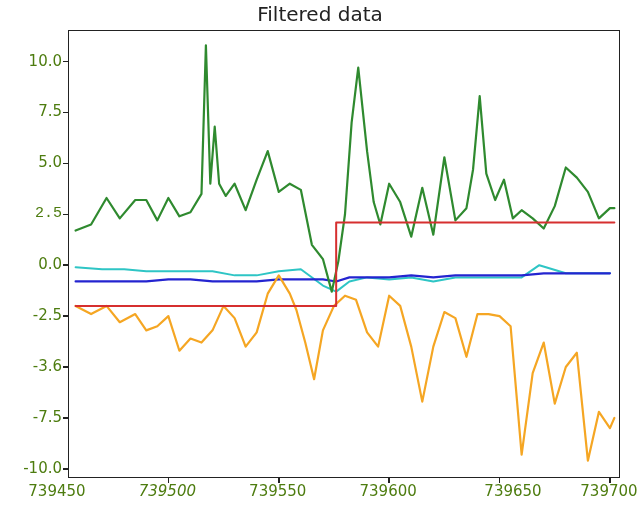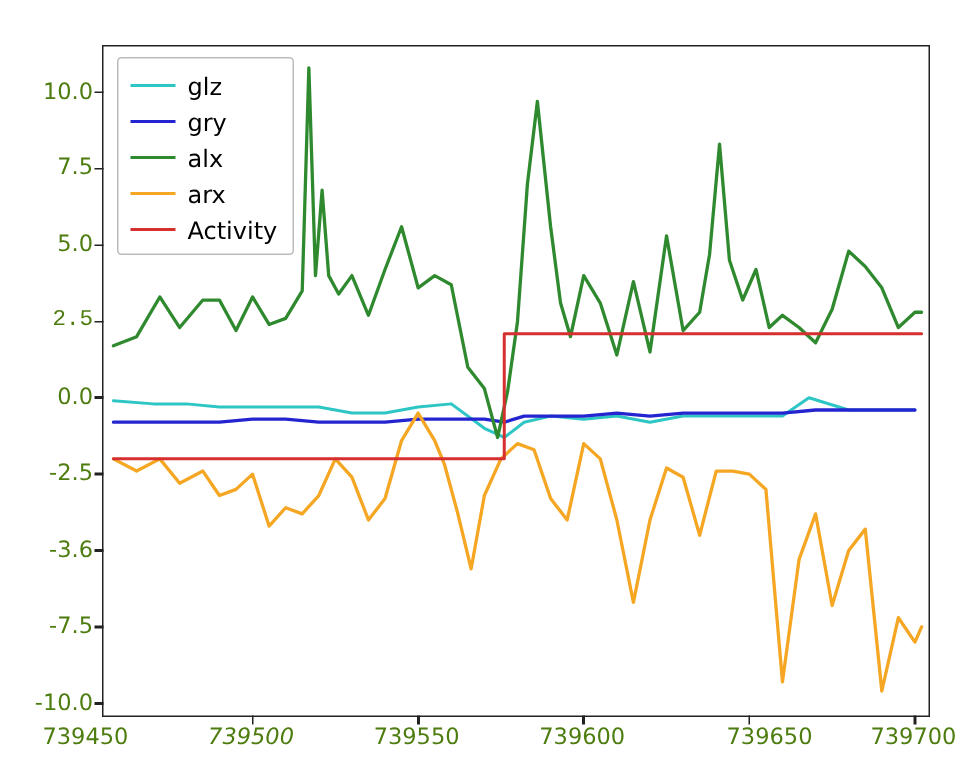--- a/index.html
+++ b/index.html
@@ -92,20 +92,21 @@
     top: 0;
     width: 100%;
     height: 100%;
     overflow: visible;
   }
 </style>
 </head>
 <body>
 
 <div class="figure">
+  <div class="title">Filtered data</div>
 
   <div id="yticks">
       <div class="ytick" style="top: 467.818px;">-10.0</div>
       <div class="ytick" style="top: 416.909px;">-7.5</div>
       <div class="ytick" style="top: 366px;">-3.6</div>
       <div class="ytick" style="top: 315.091px;">-2.5</div>
       <div class="ytick" style="top: 264.182px;">0.0</div>
       <div class="ytick" style="top: 213.273px; font-family: Liberation Mono, monospace;">2.5</div>
       <div class="ytick" style="top: 162.364px;">5.0</div>
       <div class="ytick" style="top: 111.455px;">7.5</div>
@@ -142,35 +143,13 @@
       </div>
     <svg class="lines" id="lines">
         <path d="M6.62 236.22 L33.12 238.25 L55.20 238.25 L77.28 240.29 L99.36 240.29 L121.44 240.29 L143.52 240.29 L165.60 244.36 L187.68 244.36 L209.76 240.29 L231.84 238.25 L253.92 254.55 L267.17 260.65 L280.42 250.47 L298.08 246.40 L320.16 248.44 L342.24 246.40 L364.32 250.47 L386.40 246.40 L408.48 246.40 L430.56 246.40 L452.64 246.40 L470.30 234.18 L496.80 242.33 L518.88 242.33 L540.96 242.33" fill="none" stroke="#2ec5c5" stroke-width="2" stroke-linejoin="round" stroke-linecap="round"></path>
         <path d="M6.62 250.47 L33.12 250.47 L55.20 250.47 L77.28 250.47 L99.36 248.44 L121.44 248.44 L143.52 250.47 L165.60 250.47 L187.68 250.47 L209.76 248.44 L231.84 248.44 L253.92 248.44 L267.17 250.47 L280.42 246.40 L298.08 246.40 L320.16 246.40 L342.24 244.36 L364.32 246.40 L386.40 244.36 L408.48 244.36 L430.56 244.36 L452.64 244.36 L474.72 242.33 L496.80 242.33 L518.88 242.33 L540.96 242.33" fill="none" stroke="#2424d0" stroke-width="2.2" stroke-linejoin="round" stroke-linecap="round"></path>
         <path d="M6.62 199.56 L22.08 193.45 L37.54 166.98 L50.78 187.35 L66.24 169.02 L77.28 169.02 L88.32 189.38 L99.36 166.98 L110.40 185.31 L121.44 181.24 L132.48 162.91 L136.90 14.25 L141.31 152.73 L145.73 95.71 L150.14 152.73 L156.77 164.95 L165.60 152.73 L176.64 179.20 L187.68 148.65 L198.72 120.15 L209.76 160.87 L220.80 152.73 L231.84 158.84 L242.88 213.82 L253.92 228.07 L262.75 260.65 L269.38 230.11 L276.00 183.27 L282.62 91.64 L289.25 36.65 L298.08 120.15 L304.70 171.05 L311.33 193.45 L320.16 152.73 L331.20 171.05 L342.24 205.67 L353.28 156.80 L364.32 203.64 L375.36 126.25 L386.40 189.38 L397.44 177.16 L404.06 138.47 L410.69 65.16 L417.31 142.55 L426.14 169.02 L434.98 148.65 L443.81 187.35 L452.64 179.20 L463.68 187.35 L474.72 197.53 L485.76 175.13 L496.80 136.44 L507.84 146.62 L518.88 160.87 L529.92 187.35 L540.96 177.16 L545.38 177.16" fill="none" stroke="#2f8a2f" stroke-width="2.2" stroke-linejoin="round" stroke-linecap="round"></path>
         <path d="M6.62 274.91 L22.08 283.05 L37.54 274.91 L50.78 291.20 L66.24 283.05 L77.28 299.35 L88.32 295.27 L99.36 285.09 L110.40 319.71 L121.44 307.49 L132.48 311.56 L143.52 299.35 L154.56 274.91 L165.60 287.13 L176.64 315.64 L187.68 301.38 L198.72 262.69 L209.76 244.36 L220.80 262.69 L227.42 278.98 L236.26 311.56 L245.09 348.22 L253.92 299.35 L264.96 274.91 L276.00 264.73 L287.04 268.80 L298.08 301.38 L309.12 315.64 L320.16 264.73 L331.20 274.91 L342.24 315.64 L353.28 370.62 L364.32 315.64 L375.36 281.02 L386.40 287.13 L397.44 325.82 L408.48 283.05 L419.52 283.05 L430.56 285.09 L441.60 295.27 L452.64 423.56 L463.68 342.11 L474.72 311.56 L485.76 372.65 L496.80 336.00 L507.84 321.75 L518.88 429.67 L529.92 380.80 L540.96 397.09 L545.38 386.91" fill="none" stroke="#f5a623" stroke-width="2.2" stroke-linejoin="round" stroke-linecap="round"></path>
         <path d="M6.62 274.91 L267.17 274.91 L267.17 191.42 L545.38 191.42" fill="none" stroke="#d62f2f" stroke-width="2" stroke-linejoin="round" stroke-linecap="round"></path>
       </svg>
   </div>
 
-  <div class="legend" id="legend">
-      <div class="legend-row">
-        <div class="legend-swatch" style="background: rgb(46, 197, 197);"></div>
-        <span>glz</span>
-      </div>
-      <div class="legend-row">
-        <div class="legend-swatch" style="background: rgb(36, 36, 208);"></div>
-        <span>gry</span>
-      </div>
-      <div class="legend-row">
-        <div class="legend-swatch" style="background: rgb(47, 138, 47);"></div>
-        <span>alx</span>
-      </div>
-      <div class="legend-row">
-        <div class="legend-swatch" style="background: rgb(245, 166, 35);"></div>
-        <span>arx</span>
-      </div>
-      <div class="legend-row">
-        <div class="legend-swatch" style="background: rgb(214, 47, 47);"></div>
-        <span>Activity</span>
-      </div>
-    </div>
 </div>
 
 </body></html>

